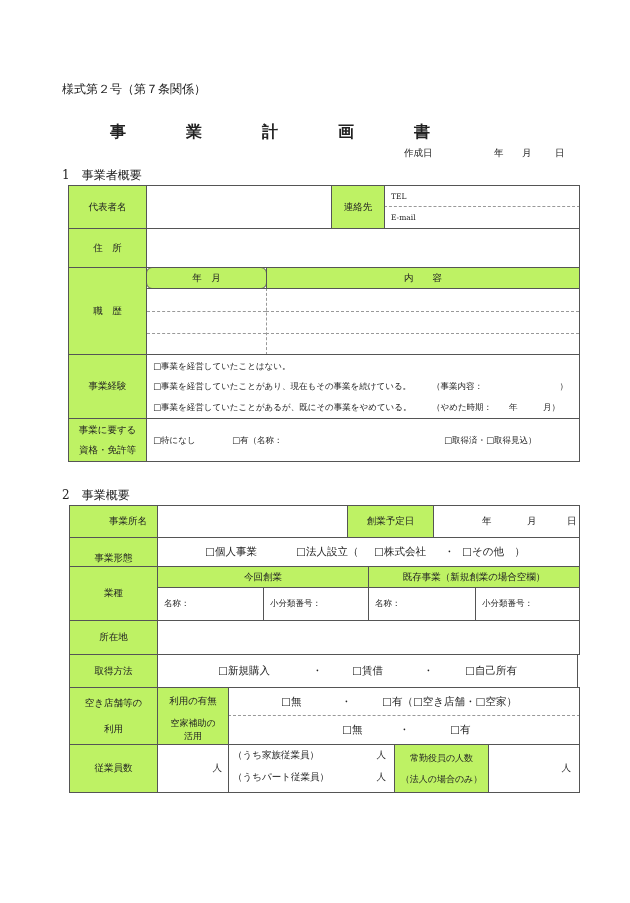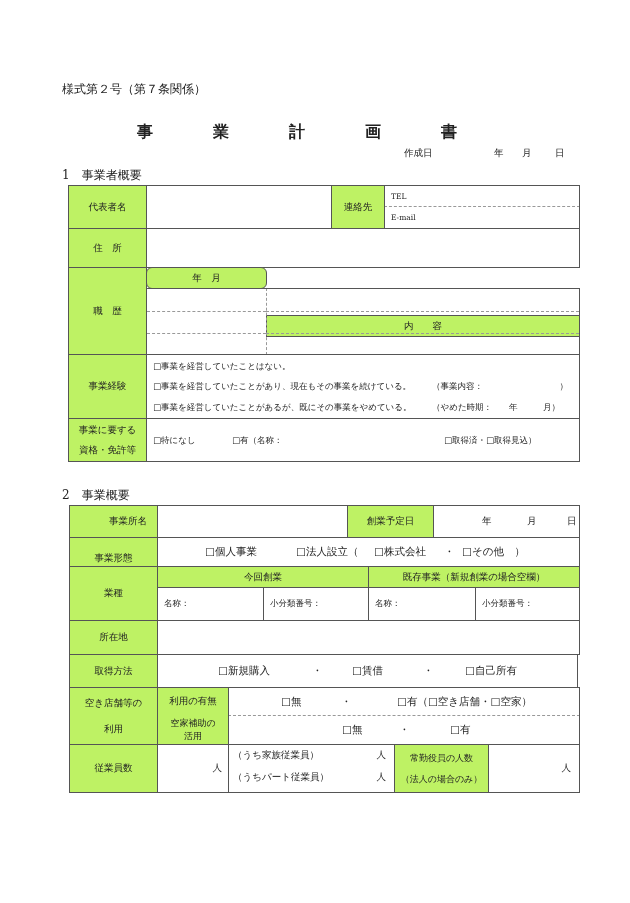--- a/index.html
+++ b/index.html
@@ -1,21 +1,21 @@
 <!DOCTYPE html>
 <html><head>
 <meta charset="utf-8">
 <style>
   html, body { margin:0; padding:0; background:#ffffff; }
   body { width:630px; height:903px; position:relative; overflow:hidden;
          font-family:"DejaVu Serif","Liberation Serif",serif; color:#222; }
   .abs { position:absolute; }
   .txt { white-space:nowrap; }
   .form-no { left:62px; top:81px; font-size:12px; }
-  .title { left:0; width:538px; top:122px; text-align:center; font-size:16px; font-weight:bold; letter-spacing:22px; padding-left:24px; box-sizing:border-box;margin-left:27px; }
+  .title { left:0; width:538px; top:122px; text-align:center; font-size:16px; font-weight:bold; letter-spacing:22px; padding-left:24px; box-sizing:border-box; }
   .date-line { top:147px; font-size:9.5px; }
   .section { font-size:12px; }
   .cell { position:absolute; box-sizing:border-box; border:1px solid #555; display:flex; align-items:center; font-size:9.5px; }
   .gray { background:#bef264; }
   .center { justify-content:center; text-align:center; }
   .dash-b { border-bottom:1px dashed #999; }
   .small { font-size:7.5px; padding-left:6px; }
   .lbl { padding-left:6px; }
   .line { font-size:8.5px; line-height:20px; position:absolute; left:153px; }
   .two-line { flex-direction:column; justify-content:center; line-height:20px; }
@@ -41,21 +41,21 @@
     </div>
   <div class="cell small" style="left:384px; top:206px; width:196px; height:23px; border-top:none;">
       <span>E-mail</span>
     </div>
 
   <div class="cell gray center" style="left:68px; top:228px; width:79px; height:40px;">住　所</div>
   <div class="cell" style="left:146px; top:228px; width:434px; height:40px;"></div>
 
   <div class="cell gray center" style="left:68px; top:267px; width:79px; height:88px;">職　歴</div>
   <div class="cell gray center" style="left:146px; top:267px; width:121px; height:22px;border-radius:6px;">年　月</div>
-  <div class="cell gray center" style="left:266px; top:267px; width:314px; height:22px;margin-top:48px;">内　　容</div>
+  <div class="cell gray center" style="left:266px; top:267px; width:314px; height:22px;">内　　容</div>
   <div class="cell" style="left:146px; top:288px; width:121px; height:67px; border-right:1px dashed #999;">
     <div class="abs" style="left:0; top:0; width:100%; height:22px; border-bottom:1px dashed #999;"></div>
     <div class="abs" style="left:0; top:22px; width:100%; height:22px; border-bottom:1px dashed #999;"></div>
     <div class="abs" style="left:0; top:44px; width:100%; height:21px;"></div>
   </div>
   <div class="cell" style="left:266px; top:288px; width:314px; height:67px; border-left:none;">
     <div class="abs" style="left:0; top:0; width:100%; height:22px; border-bottom:1px dashed #999;"></div>
     <div class="abs" style="left:0; top:22px; width:100%; height:22px; border-bottom:1px dashed #999;"></div>
     <div class="abs" style="left:0; top:44px; width:100%; height:21px;"></div>
   </div>
@@ -128,21 +128,21 @@
   </div>
 
   <div class="cell gray center two-line" style="left:69px; top:687px; width:89px; height:58px; line-height:26px;">
     <span>空き店舗等の</span>
     <span>利用</span>
   </div>
   <div class="cell gray center" style="left:157px; top:687px; width:72px; height:29px; border-bottom:1px dashed #999;">利用の有無</div>
   <div class="cell" style="left:228px; top:687px; width:352px; height:29px; border-bottom:1px dashed #999; font-size:10.5px;">
     <span class="abs txt" style="left:52px;">□無</span>
     <span class="abs txt" style="left:112px;">・</span>
-    <span class="abs txt" style="left:168px;">□有（□空き店舗・□空家）</span>
+    <span class="abs txt" style="left:153px;">□有（□空き店舗・□空家）</span>
   </div>
   <div class="cell gray center two-line" style="left:157px; top:715px; width:72px; height:30px; border-top:none; line-height:13px; font-size:9px;">
     <span>空家補助の</span>
     <span>活用</span>
   </div>
   <div class="cell" style="left:228px; top:715px; width:352px; height:30px; border-top:none; font-size:10.5px;">
     <span class="abs txt" style="left:113px;">□無</span>
     <span class="abs txt" style="left:170px;">・</span>
     <span class="abs txt" style="left:221px;">□有</span>
   </div>

